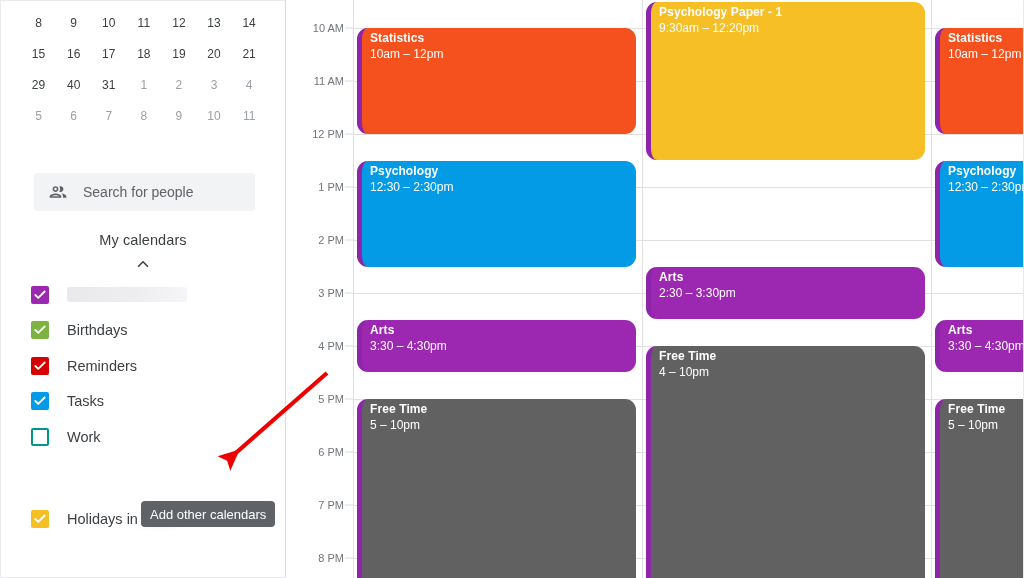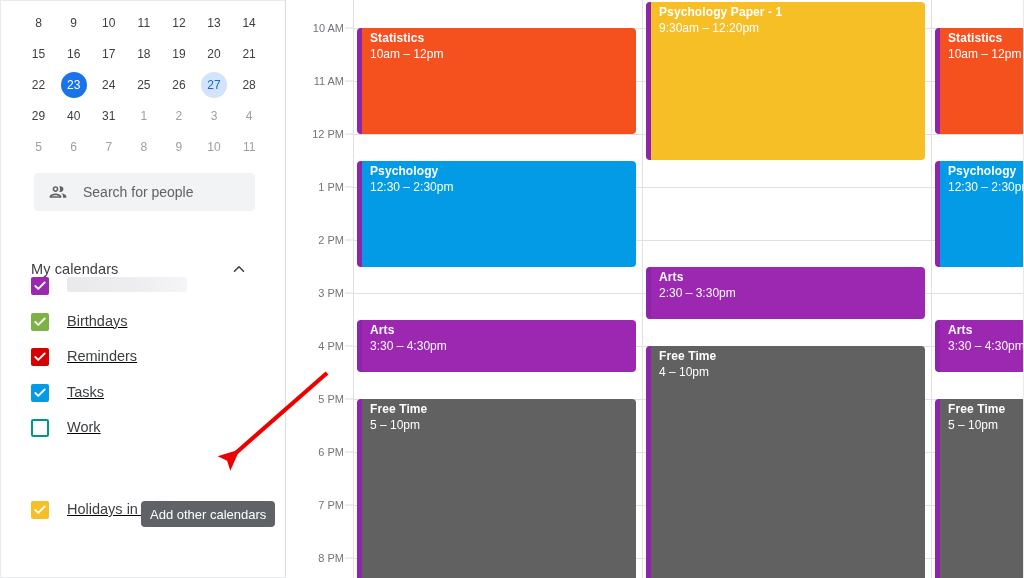--- a/index.html
+++ b/index.html
@@ -113,21 +113,21 @@
     display: flex;
     align-items: center;
     height: 24px;
   }
   .section-header .sh-title {
     font-size: 14.5px;
     color: #3c4043;
     font-weight: 500;
     letter-spacing: .1px;
   }
-  #my-cal-header { top: 256px; width: 224px; }
+  #my-cal-header { top: 231px; width: 224px; flex-direction: column; }
   #other-cal-header { top: 466px; width: 224px; }
 
   .chev-btn {
     width: 32px; height: 32px;
     border-radius: 50%;
     display: flex;
     align-items: center;
     justify-content: center;
     cursor: pointer;
     flex: none;
@@ -141,24 +141,23 @@
     justify-content: center;
     cursor: pointer;
     flex: none;
   }
 
   .cal-list { position: absolute; left: 30px; width: 230px; }
   #my-cal-list { top: 276px; }
   #other-cal-list { top: 500px; }
   .cal-item {
     display: flex;
-    align-items: flex-start;
+    align-items: center;
     height: 35.5px;
     cursor: pointer;
-    text-decoration: underline;
   }
   .cbox {
     width: 18px; height: 18px;
     border-radius: 2px;
     flex: none;
     margin-right: 18px;
     display: flex;
     align-items: center;
     justify-content: center;
     box-sizing: border-box;
@@ -256,21 +255,21 @@
     background: #e0e0e0;
   }
   .vline {
     position: absolute;
     top: 0; bottom: 0;
     width: 1px;
     background: #e0e0e0;
   }
   .event {
     position: absolute;
-    border-radius: 4px;
+    border-radius: 11px;
     box-sizing: border-box;
     overflow: hidden;
     padding: 3px 2px 0 8px;
     color: #fff;
     cursor: pointer;
     border-left: 5px solid #8e24aa;
   }
   .event .ev-title {
     font-size: 12px;
     font-weight: 700;
@@ -336,43 +335,20 @@
             <span class="dnum">18</span>
           </div>
           <div class="mini-cell">
             <span class="dnum">19</span>
           </div>
           <div class="mini-cell">
             <span class="dnum">20</span>
           </div>
           <div class="mini-cell">
             <span class="dnum">21</span>
-          </div>
-        </div>
-        <div class="mini-row">
-          <div class="mini-cell">
-            <span class="dnum">22</span>
-          </div>
-          <div class="mini-cell today">
-            <span class="dnum">23</span>
-          </div>
-          <div class="mini-cell">
-            <span class="dnum">24</span>
-          </div>
-          <div class="mini-cell">
-            <span class="dnum">25</span>
-          </div>
-          <div class="mini-cell">
-            <span class="dnum">26</span>
-          </div>
-          <div class="mini-cell selected">
-            <span class="dnum">27</span>
-          </div>
-          <div class="mini-cell">
-            <span class="dnum">28</span>
           </div>
         </div>
         <div class="mini-row">
           <div class="mini-cell">
             <span class="dnum">29</span>
           </div>
           <div class="mini-cell">
             <span class="dnum">40</span>
           </div>
           <div class="mini-cell">

